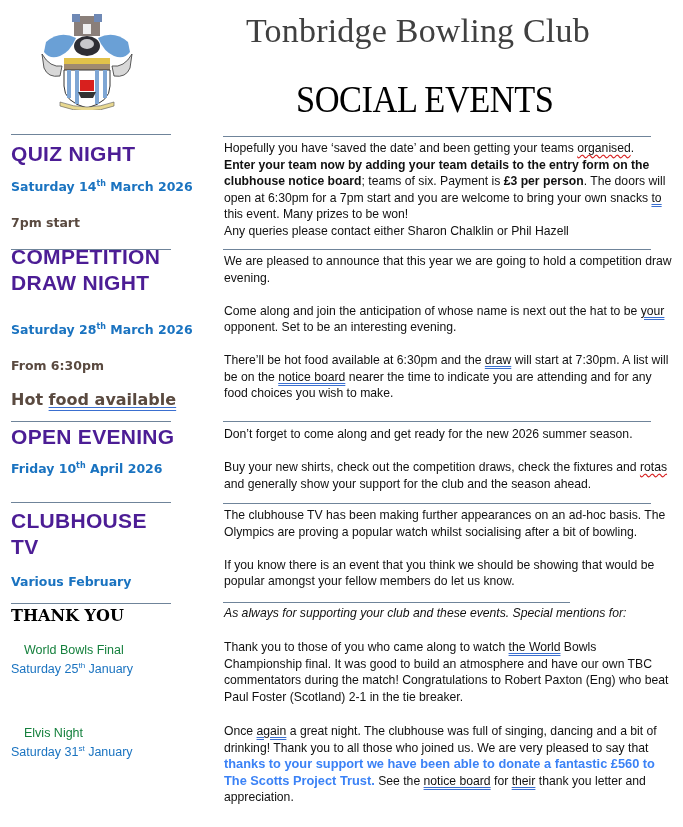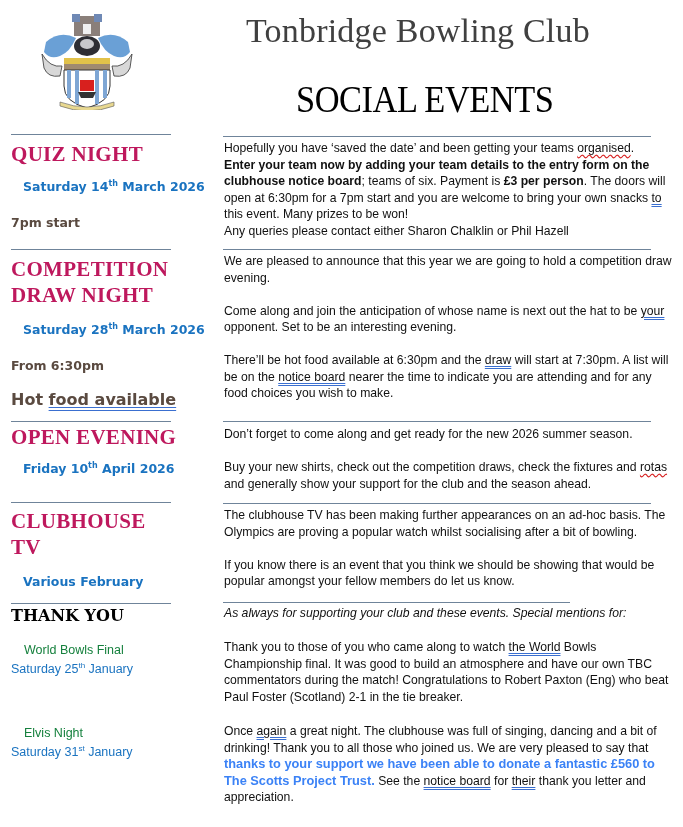--- a/index.html
+++ b/index.html
@@ -10,23 +10,23 @@
   .club-title { position: absolute; left: 246px; top: 12px; font-family: "Liberation Serif", serif;
                 font-size: 34px; color: #404040; letter-spacing: 0.2px; white-space: nowrap; }
   .page-title { position: absolute; left: 296px; top: 78px; font-family: "Liberation Serif", serif;
                 font-size: 37px; color: #000; letter-spacing: -0.5px; white-space: nowrap; transform: scaleX(0.93); transform-origin: left top; }
 
   .rule { position: absolute; height: 0; border-top: 1.5px solid #6f849a; }
   .lrule { left: 11px; width: 160px; }
   .rrule { left: 223px; width: 428px; }
 
   .left { position: absolute; left: 11px; }
-  .ev-title { font-family: Liberation Serif, serif; font-weight: bold; color: #be185d;
+  .ev-title { font-family: Liberation Sans, sans-serif; font-weight: bold; color: #4c1d95;
               font-size: 21px; line-height: 26px; letter-spacing: 0.3px; }
-  .ev-date { font-family: "DejaVu Sans", sans-serif; font-weight: bold; color: #1a73c0; font-size: 12.5px; margin-left: 12px; }
+  .ev-date { font-family: "DejaVu Sans", sans-serif; font-weight: bold; color: #1a73c0; font-size: 12.5px; }
   .ev-date sup { font-size: 8px; }
   .ev-note { font-family: "DejaVu Sans", sans-serif; font-weight: bold; color: #5a4a40; font-size: 12.5px; }
   .ev-small { font-family: "DejaVu Sans", sans-serif; font-weight: bold; color: #5a4a40; font-size: 16px; }
   .thank-title { font-family: "DejaVu Serif", serif; font-weight: bold; color: #000; font-size: 16px; }
   .mention-name { font-family: "Liberation Sans", sans-serif; color: #15803d; font-size: 12.5px; line-height: 16px; margin-left: 13px; }
   .mention-date { font-family: "Liberation Sans", sans-serif; color: #1a73c0; font-size: 12.5px; line-height: 16px; }
   .mention-date sup { font-size: 8px; }
 
   .para { position: absolute; left: 224px; width: 450px; font-family: "Liberation Sans", sans-serif;
           font-size: 12.2px; line-height: 16.5px; color: #111; }
@@ -82,21 +82,21 @@
 <div class="left ev-note" style="top:215px">7pm start</div>
 
 <div class="rule rrule" style="top:136px"></div>
 <div class="para" style="top:140px">
   <span>Hopefully you have ‘saved the date’ and been getting your teams </span><span class="wavy">organised</span><span>.</span><br>
   <b>Enter your team now by adding your team details to the entry form on the clubhouse notice board</b><span>; teams of six. Payment is </span><b>£3 per person</b><span>. The doors will open at 6:30pm for a 7pm start and you are welcome to bring your own snacks </span><span class="u2">to</span><span> this event. Many prizes to be won!</span><br>
   <span>Any queries please contact either Sharon Chalklin or Phil Hazell</span>
 </div>
 
 <div class="rule lrule" style="top:249px"></div>
-<div class="left ev-title" style="top:256px">
+<div class="left ev-title" style="top:244px">
   <div>COMPETITION</div>
   <div>DRAW NIGHT</div>
 </div>
 <div class="left ev-date" style="top:322px"><span>Saturday 28</span><sup>th</sup><span> March 2026</span></div>
 <div class="left ev-note" style="top:358px">From 6:30pm</div>
 <div class="left ev-small" style="top:390px"><span>Hot </span><span class="u2">food  available</span></div>
 
 <div class="rule rrule" style="top:249px"></div>
 <div class="para" style="top:253px">
   <div>We are pleased to announce that this year we are going to hold a competition draw evening.</div>

